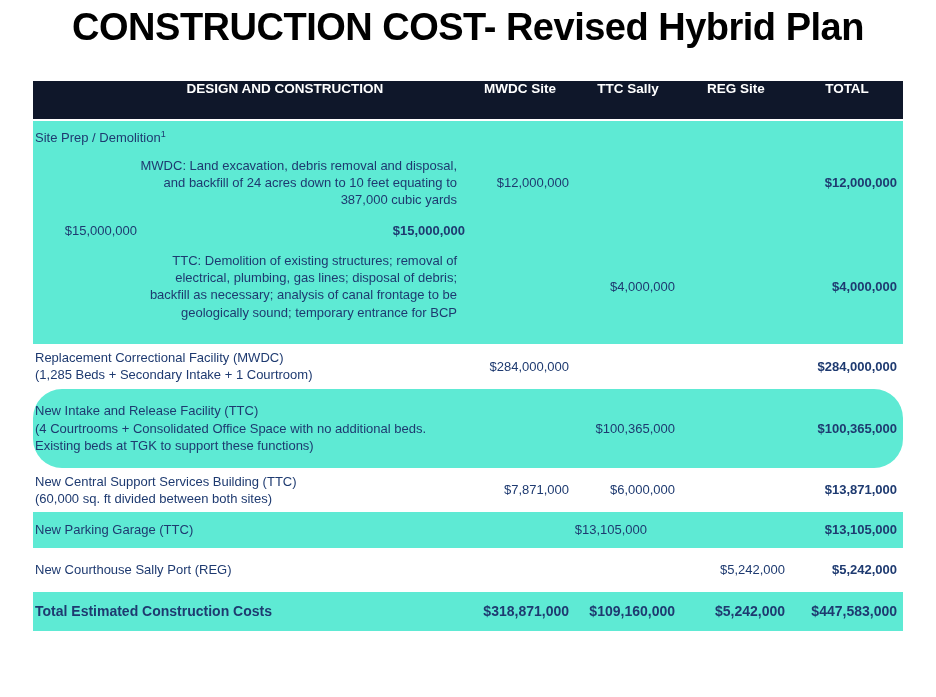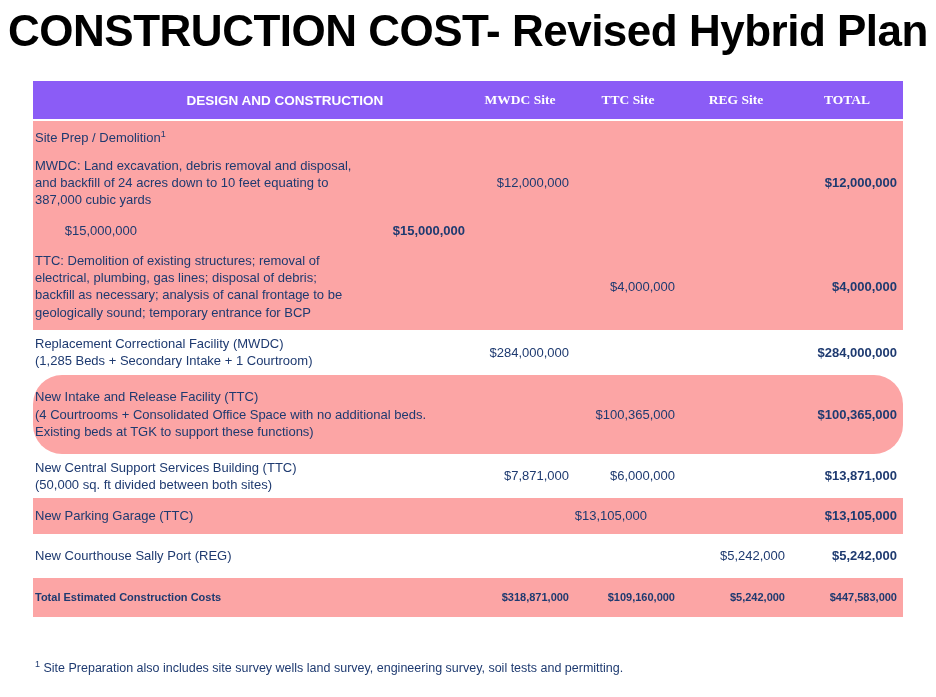--- a/index.html
+++ b/index.html
@@ -13,21 +13,21 @@
     background: #ffffff;
     overflow: hidden;
   }
 
   .title {
     position: absolute;
     top: 6px;
     left: 0;
     width: 100%;
     text-align: center;
-    font-size: 44px;
+    font-size: 38px;
     font-weight: 800;
     letter-spacing: -0.5px;
     color: #000000;
   }
 
   .tbl {
     position: absolute;
     left: 33px;
     top: 81px;
     width: 870px;
@@ -37,68 +37,68 @@
 
   
   .c1 { width: 432px; }
   .c2 { width: 110px; }
   .c3 { width: 106px; }
   .c4 { width: 110px; }
   .c5 { width: 112px; }
 
   .hdr {
     display: flex;
-    align-items: center;
+    align-items: flex-start;
     height: 38px;
-    background: #8b5cf6;
+    background: #0f172a;
     color: #ffffff;
     font-weight: bold;
     font-size: 13.5px;
     margin-bottom: 2px;
   }
   .hdr .c1 { text-align: center; padding-left: 72px; }
-  .hdr .cv { text-align: center; font-family: Liberation Serif, serif; }
-
-  .blue { background: #fca5a5; }
+  .hdr .cv { text-align: center; }
+
+  .blue { background: #5eead4; }
   .block { margin-bottom: 3px; }
 
   .row { display: flex; margin-bottom: 3px; }
   .block .row { margin-bottom: 0; }
 
   .desc {
     display: flex;
     flex-direction: column;
     justify-content: center;
     padding: 0 5px 0 2px;
     line-height: 1.33;
   }
   .desc .txt { white-space: pre-line; width: 100%; }
-  .ra .txt { text-align: left; padding-right: 3px; }
+  .ra .txt { text-align: right; padding-right: 3px; }
 
   .val {
     display: flex;
     align-items: center;
     justify-content: flex-end;
     padding-right: 6px;
   }
   .col-total { font-weight: bold; }
 
   .section-label {
     padding: 9px 2px 3px 2px;
     line-height: 1.3;
   }
   .sp-row { padding: 7px 0; }
-  .sp-last { padding-bottom: 9px; }
+  .sp-last { padding-bottom: 23px; }
 
   .r5 { min-height: 39px; }
   .r6 { min-height: 79px; border-radius: 29px; }
   .r7 { min-height: 38px; }
   .r8 { min-height: 36px; gap: 28px; }
   .r9 { min-height: 38px; }
-  .r-total { min-height: 39px; font-weight: bold; font-size: 11px; }
+  .r-total { min-height: 39px; font-weight: bold; font-size: 14px; }
 
   sup.fn { font-size: 9px; vertical-align: super; line-height: 0; }
 
   .footnote {
     position: absolute;
     left: 35px;
     top: 661px;
     font-size: 12.5px;
     color: #1E3A70;
   }
@@ -108,21 +108,21 @@
 
 <div class="slide">
 
   <div class="title">CONSTRUCTION COST- Revised Hybrid Plan</div>
 
   <div class="tbl">
 
     <div class="hdr">
       <div class="c1">DESIGN AND CONSTRUCTION</div>
       <div class="c2 cv">MWDC Site</div>
-      <div class="c3 cv">TTC Site</div>
+      <div class="c3 cv">TTC Sally</div>
       <div class="c4 cv">REG Site</div>
       <div class="c5 cv">TOTAL</div>
     </div>
 
     <div class="block blue">
       <div class="section-label">
         <span>Site Prep / Demolition</span><sup class="fn">1</sup>
       </div>
 
       <div class="row sp-row">
@@ -177,21 +177,21 @@
         </div>
       <div class="c2 val"></div>
       <div class="c3 val">$100,365,000</div>
       <div class="c4 val"></div>
       <div class="c5 val col-total">$100,365,000</div>
     </div>
 
     <div class="row r7">
       <div class="c1 desc">
           <span class="txt">New Central Support Services Building (TTC)
-(50,000 sq. ft divided between both sites)</span>
+(60,000 sq. ft divided between both sites)</span>
         </div>
       <div class="c2 val">$7,871,000</div>
       <div class="c3 val">$6,000,000</div>
       <div class="c4 val"></div>
       <div class="c5 val col-total">$13,871,000</div>
     </div>
 
     <div class="row r8 blue">
       <div class="c1 desc">
           <span class="txt">New Parking Garage (TTC)</span>
@@ -217,18 +217,14 @@
           <span class="txt">Total Estimated Construction Costs</span>
         </div>
       <div class="c2 val">$318,871,000</div>
       <div class="c3 val">$109,160,000</div>
       <div class="c4 val">$5,242,000</div>
       <div class="c5 val col-total">$447,583,000</div>
     </div>
 
   </div>
 
-  <div class="footnote">
-    <sup class="fn">1</sup>
-    <span>Site Preparation also includes site survey wells land survey, engineering survey, soil tests and permitting.</span>
-  </div>
 
 </div>
 
 </body></html>

